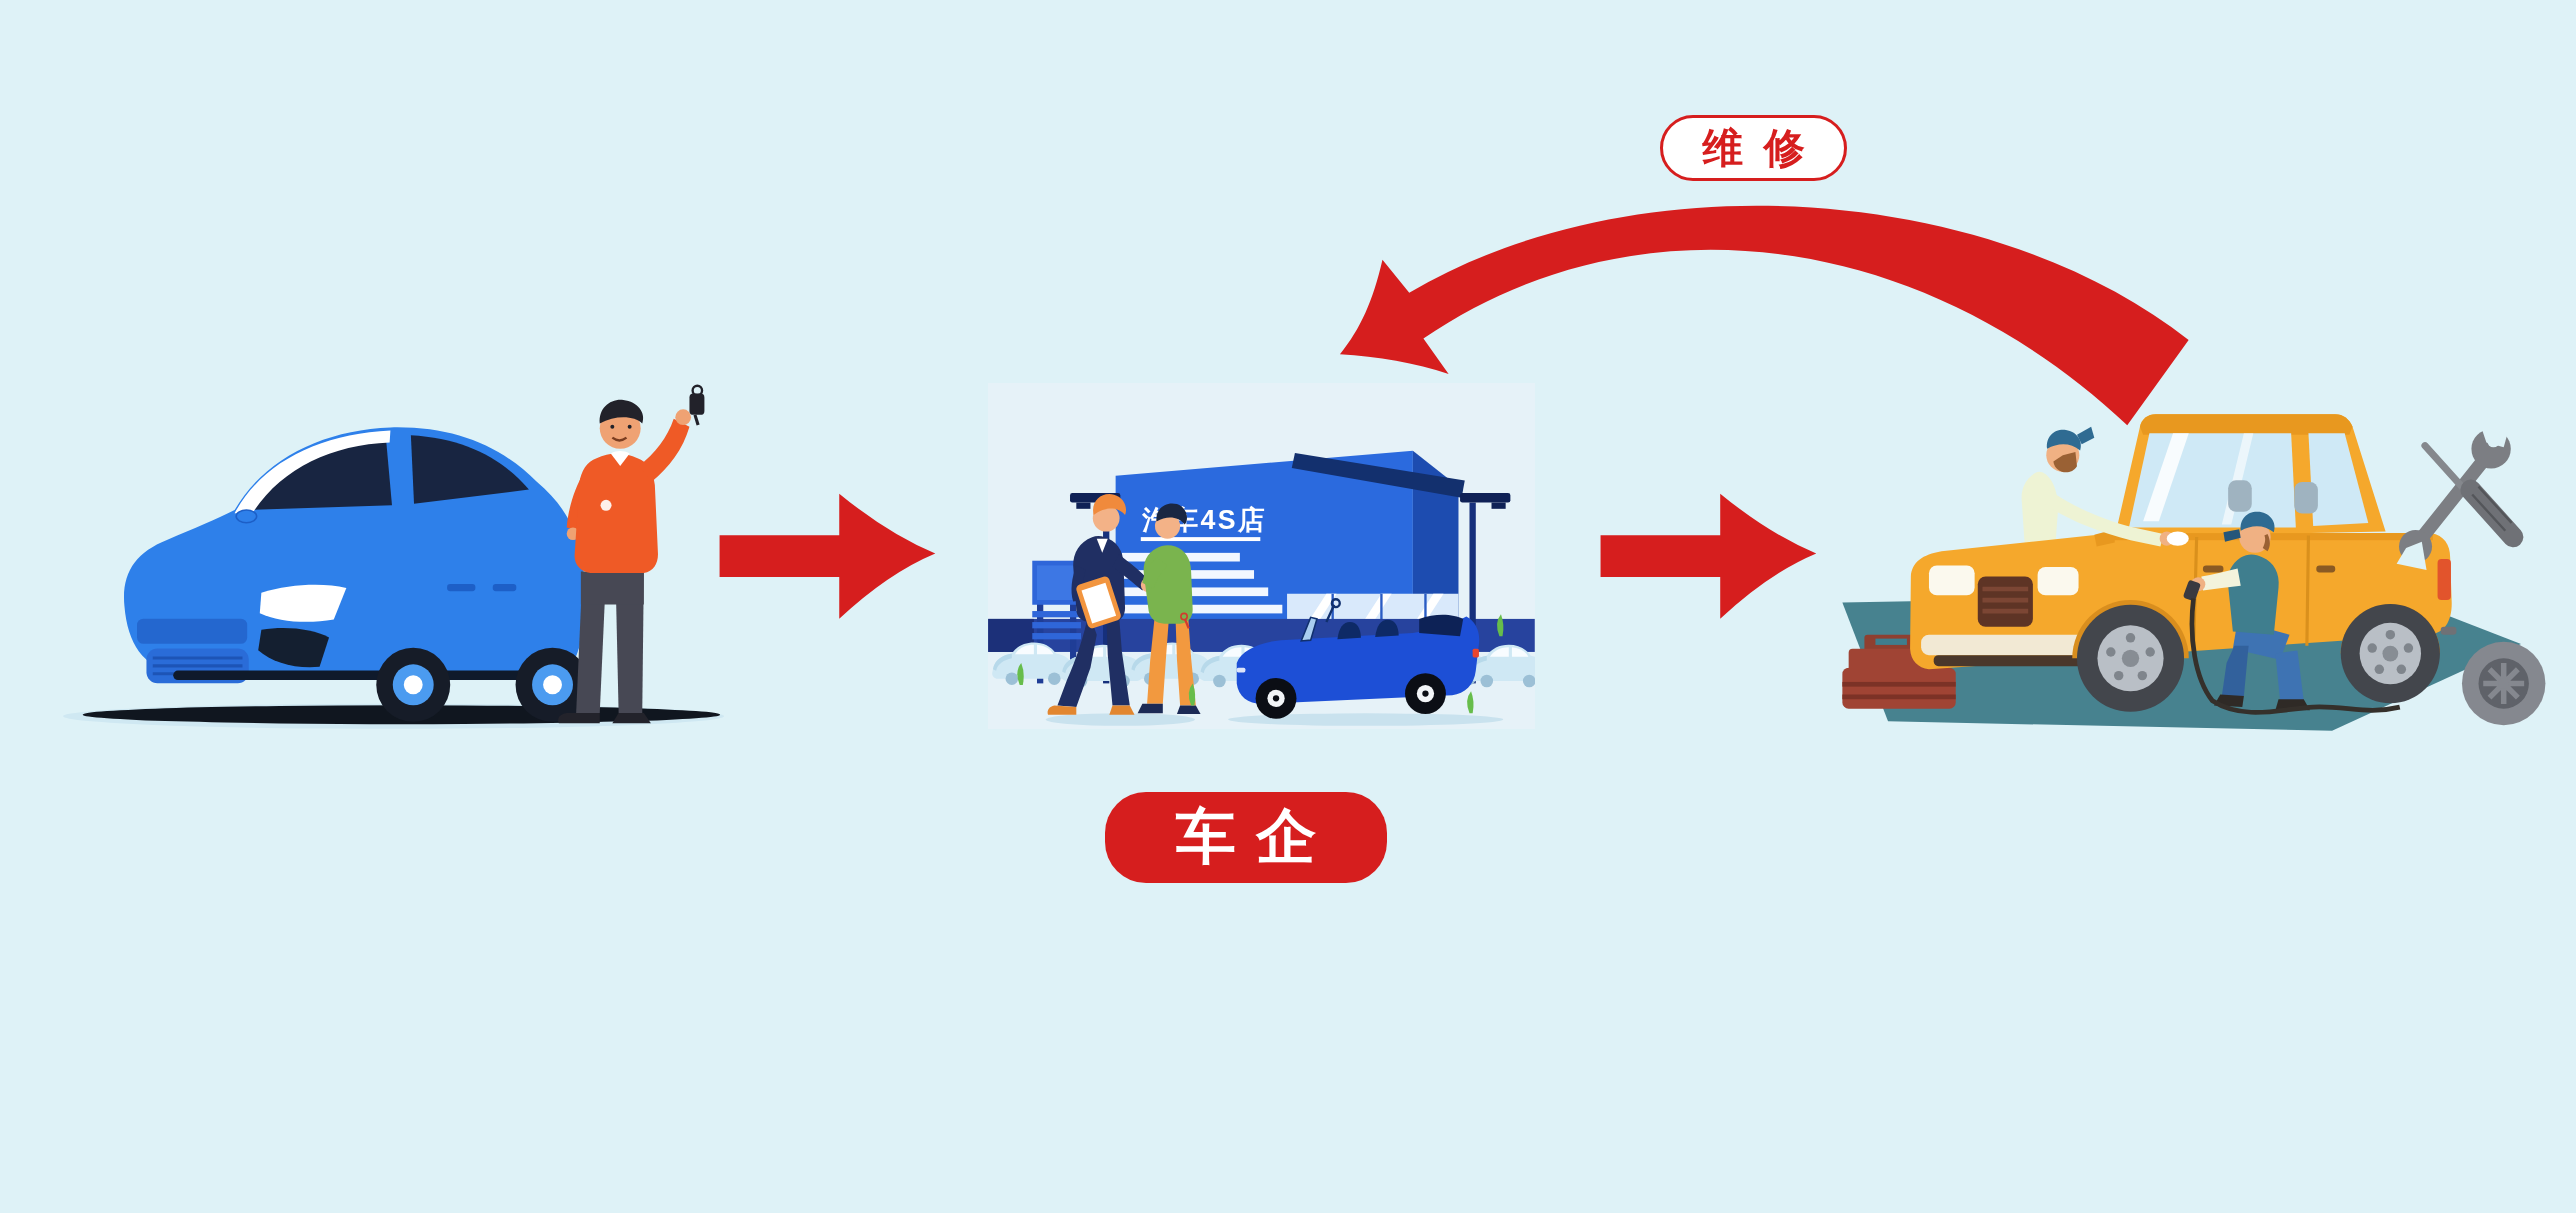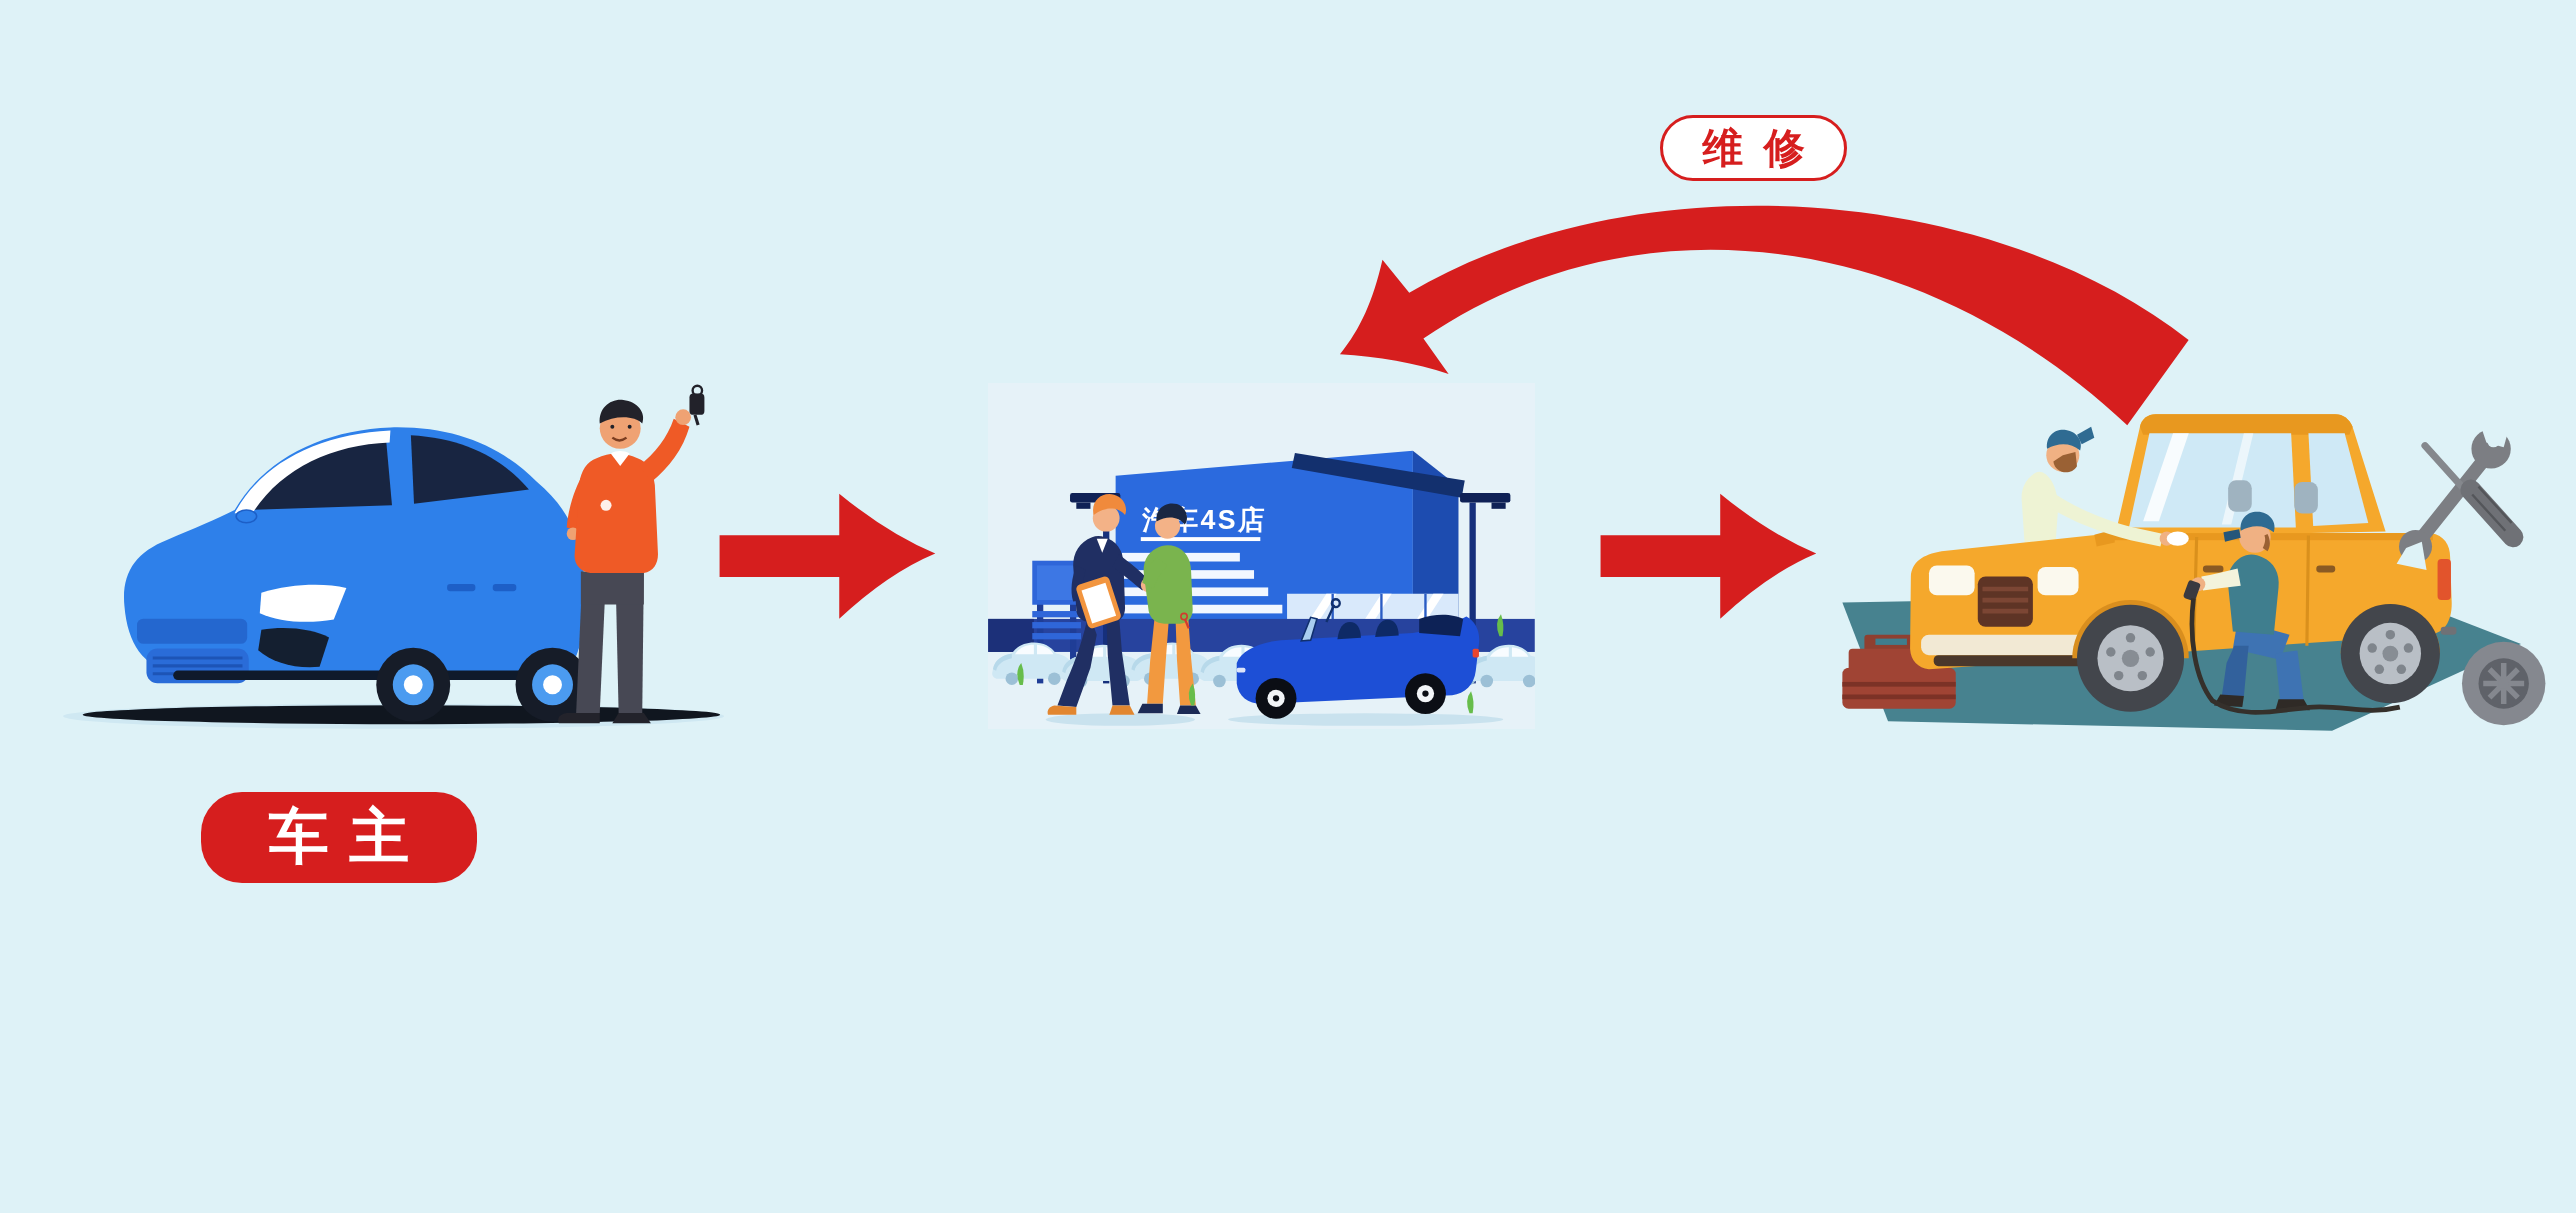--- a/index.html
+++ b/index.html
@@ -320,22 +320,22 @@
         <circle cx="778" cy="224" r="21" fill="#7c7e83"></circle>
         <polygon points="754,246 792,254 786,218 766,226" fill="#def2f7"></polygon>
         <circle cx="774" cy="234" r="7" fill="#def2f7"></circle>
         <path d="M 790 96 L 846 158" stroke="#85888d" stroke-width="9" stroke-linecap="round"></path>
         <path d="M 848 152 L 902 212" stroke="#6f7176" stroke-width="26" stroke-linecap="round"></path>
         <path d="M 858 148 L 900 194 M 850 158 L 892 204" stroke="#54565a" stroke-width="3"></path>
       </g>
     </svg>
   </div>
 
-  <div class="badge badge-owner">
-    <span>车主</span>
+  <div class="badge badge-company">
+    <span>车企</span>
   </div>
 
   <div class="outline-label label-weixiu">
     <span>维修</span>
   </div>
 
 </div>
 
 
 </body></html>

